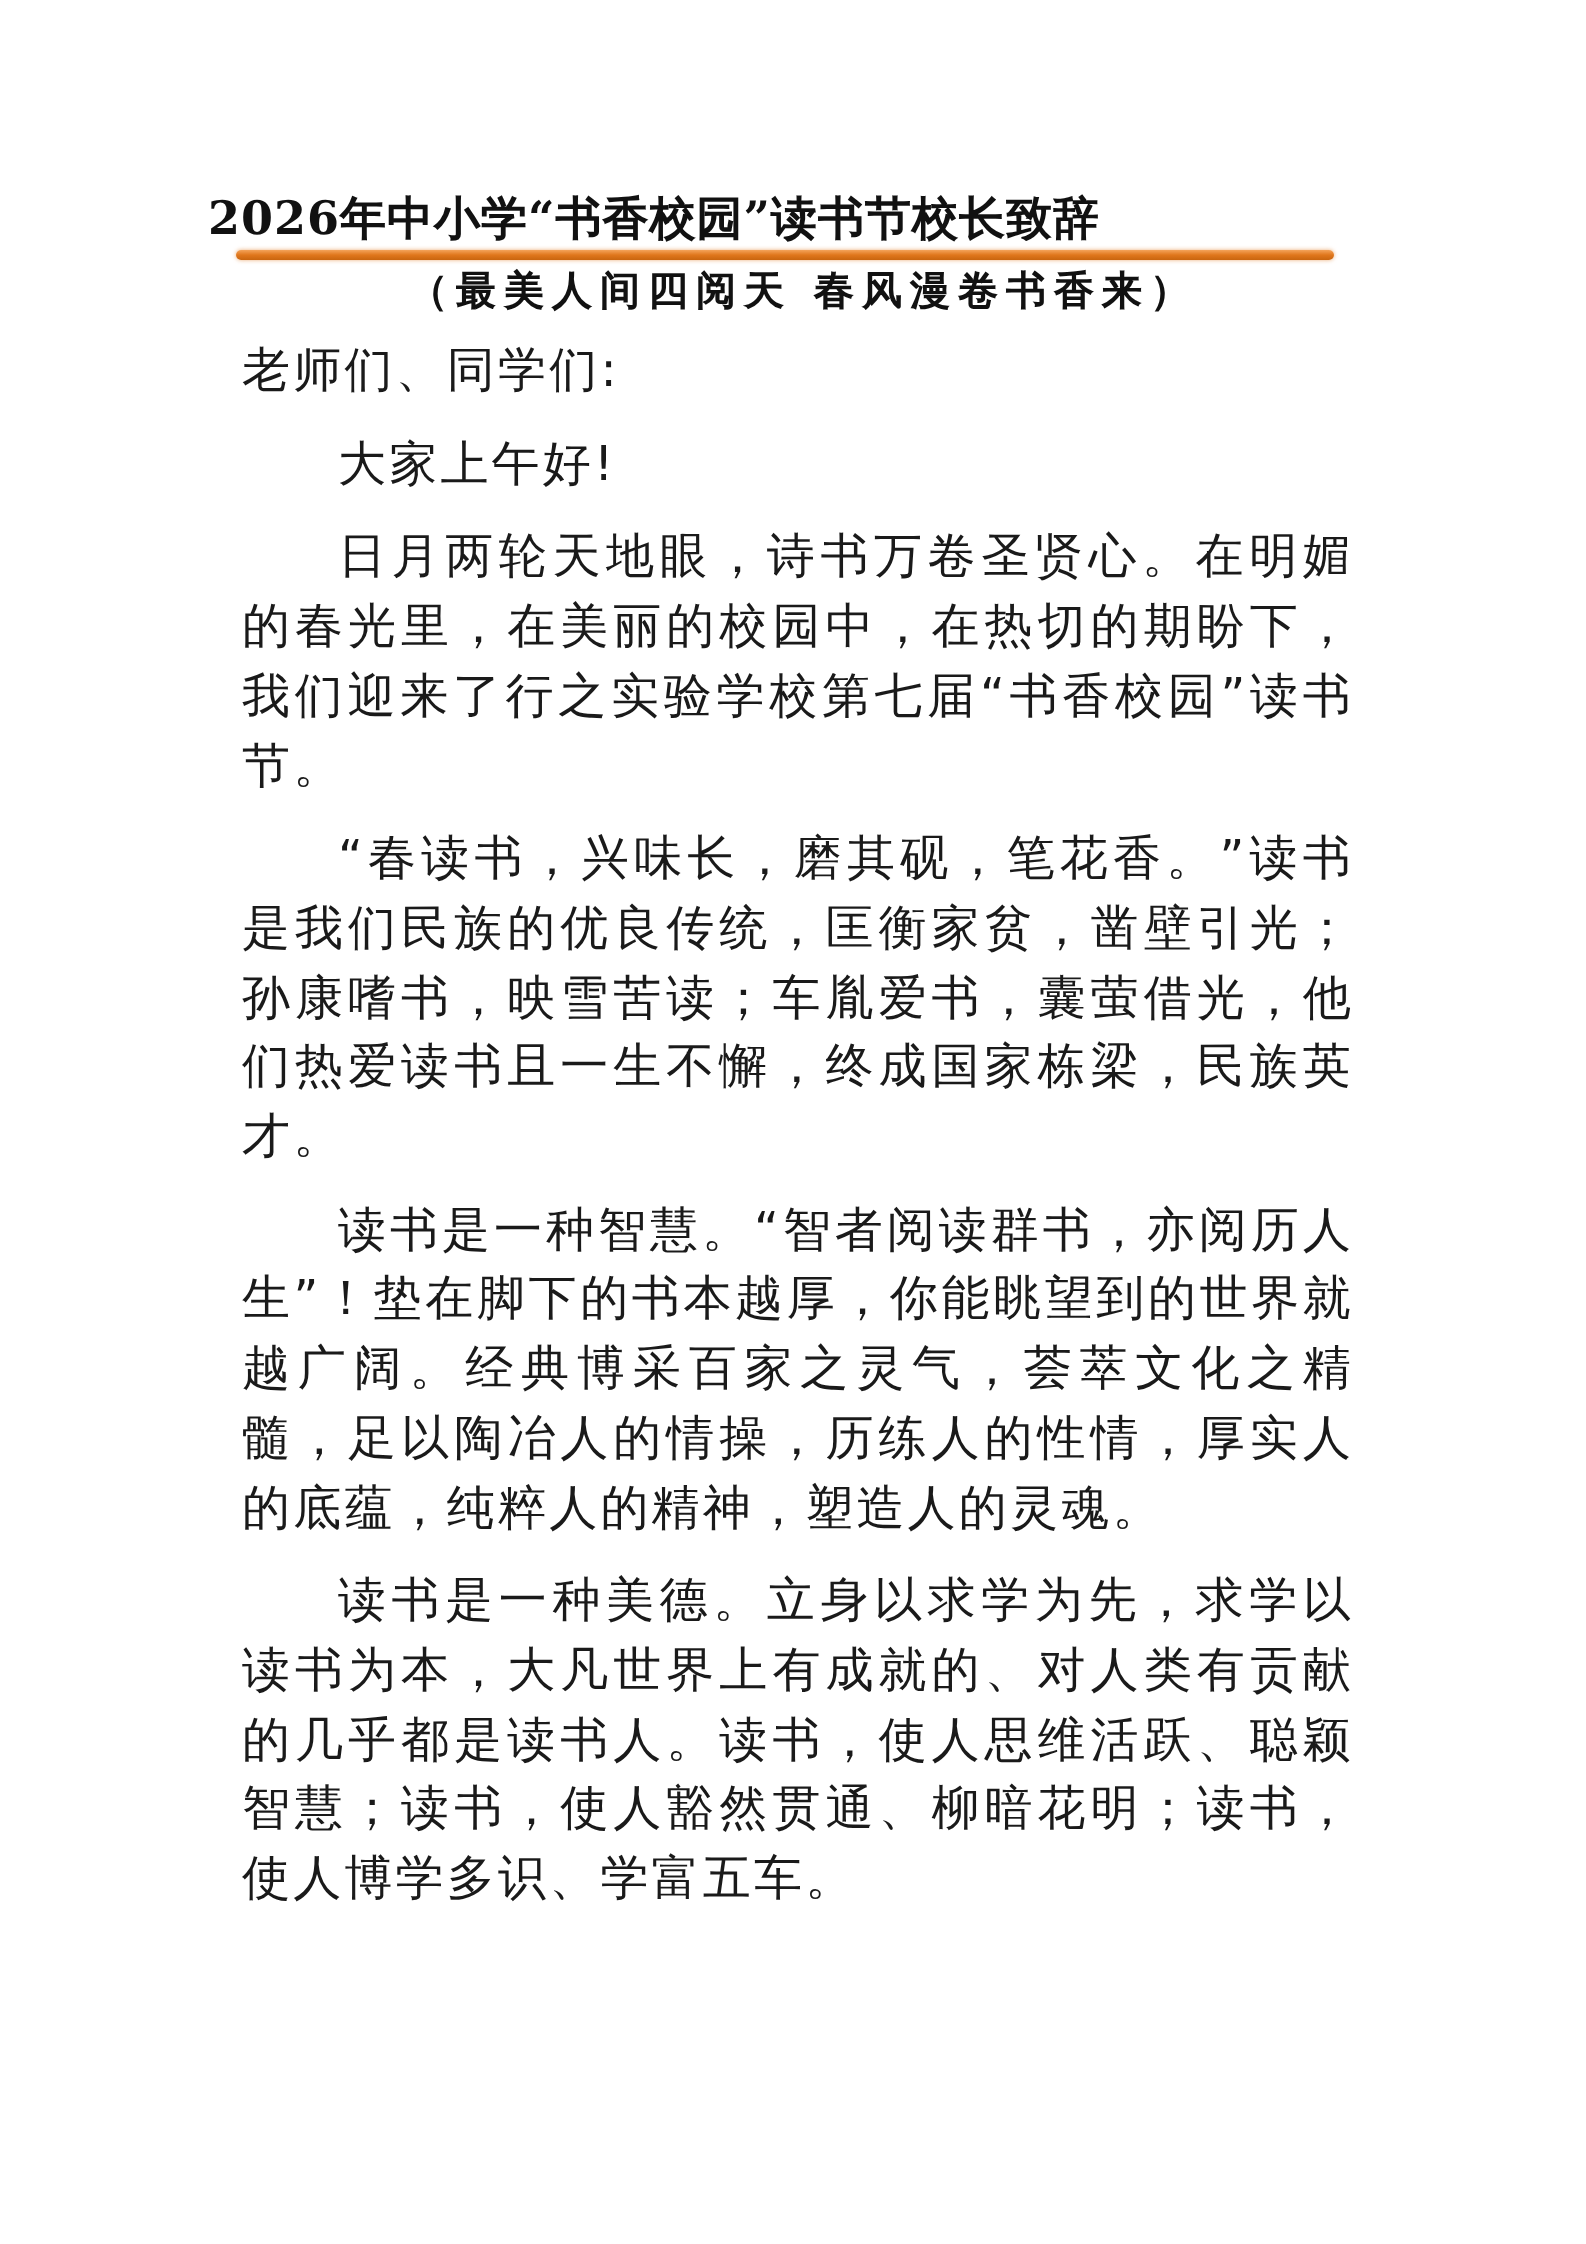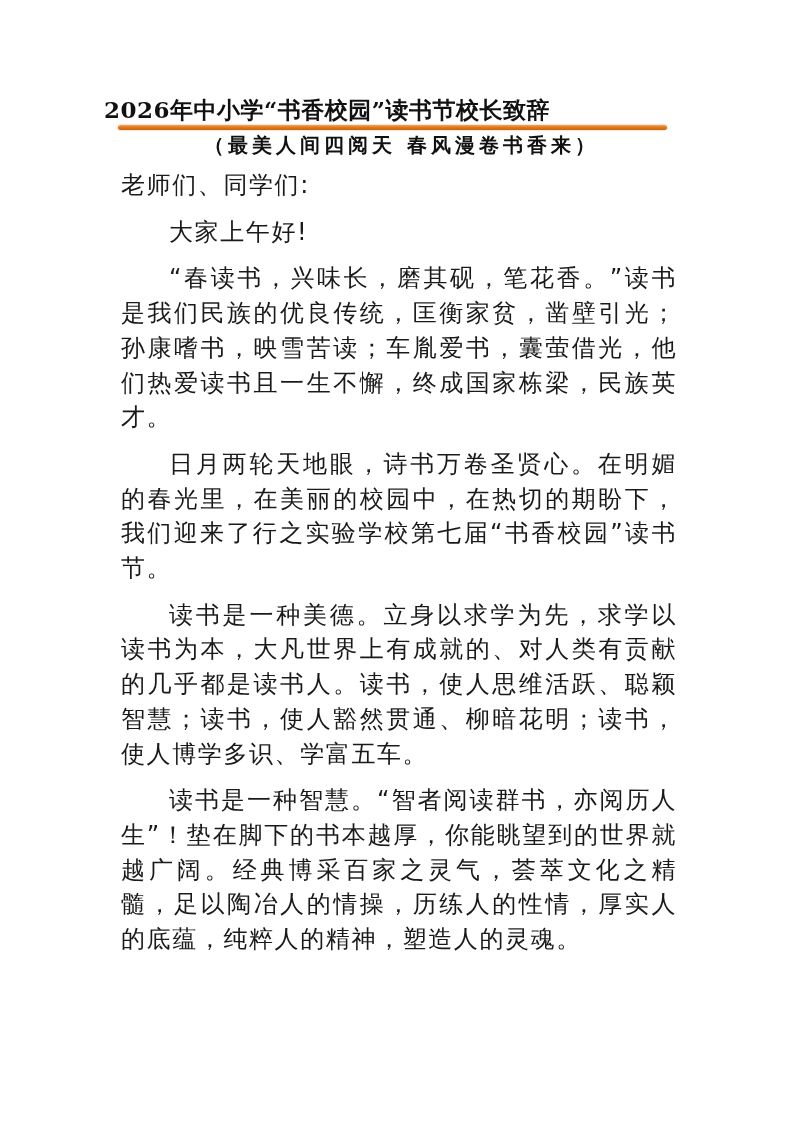--- a/index.html
+++ b/index.html
@@ -86,18 +86,18 @@
 <body>
 
 <div class="page">
   <div class="title">2026年中小学“书香校园”读书节校长致辞</div>
   <div class="title-rule"></div>
   <div class="subtitle">（最美人间四阅天  春风漫卷书香来）</div>
 
   <div class="body-text">
     <p>老师们、同学们:</p>
     <p class="indent">大家上午好!</p>
+    <p class="indent">日月两轮天地眼，诗书万卷圣贤心。在明媚的春光里，在美丽的校园中，在热切的期盼下，我们迎来了行之实验学校第七届“书香校园”读书节。</p>
     <p class="indent">“春读书，兴味长，磨其砚，笔花香。”读书是我们民族的优良传统，匡衡家贫，凿壁引光；孙康嗜书，映雪苦读；车胤爱书，囊萤借光，他们热爱读书且一生不懈，终成国家栋梁，民族英才。</p>
-    <p class="indent">日月两轮天地眼，诗书万卷圣贤心。在明媚的春光里，在美丽的校园中，在热切的期盼下，我们迎来了行之实验学校第七届“书香校园”读书节。</p>
+    <p class="indent">读书是一种智慧。“智者阅读群书，亦阅历人生”！垫在脚下的书本越厚，你能眺望到的世界就越广阔。经典博采百家之灵气，荟萃文化之精髓，足以陶冶人的情操，历练人的性情，厚实人的底蕴，纯粹人的精神，塑造人的灵魂。</p>
     <p class="indent">读书是一种美德。立身以求学为先，求学以读书为本，大凡世界上有成就的、对人类有贡献的几乎都是读书人。读书，使人思维活跃、聪颖智慧；读书，使人豁然贯通、柳暗花明；读书，使人博学多识、学富五车。</p>
-    <p class="indent">读书是一种智慧。“智者阅读群书，亦阅历人生”！垫在脚下的书本越厚，你能眺望到的世界就越广阔。经典博采百家之灵气，荟萃文化之精髓，足以陶冶人的情操，历练人的性情，厚实人的底蕴，纯粹人的精神，塑造人的灵魂。</p>
   </div>
 </div>
 
 </body></html>

